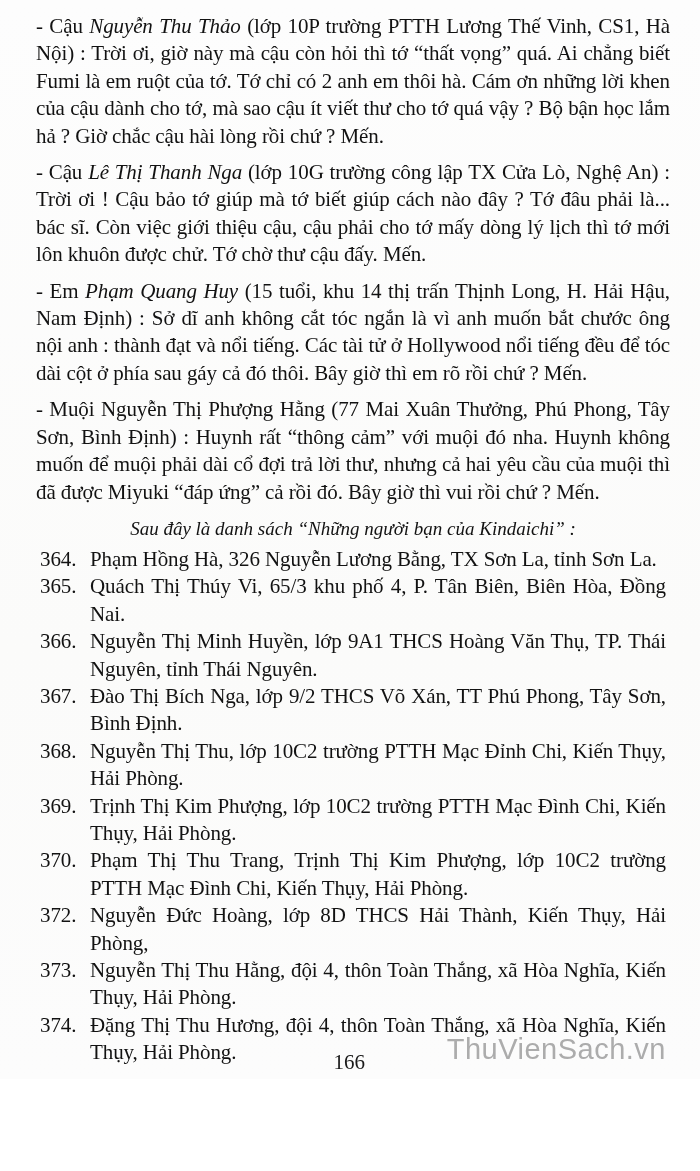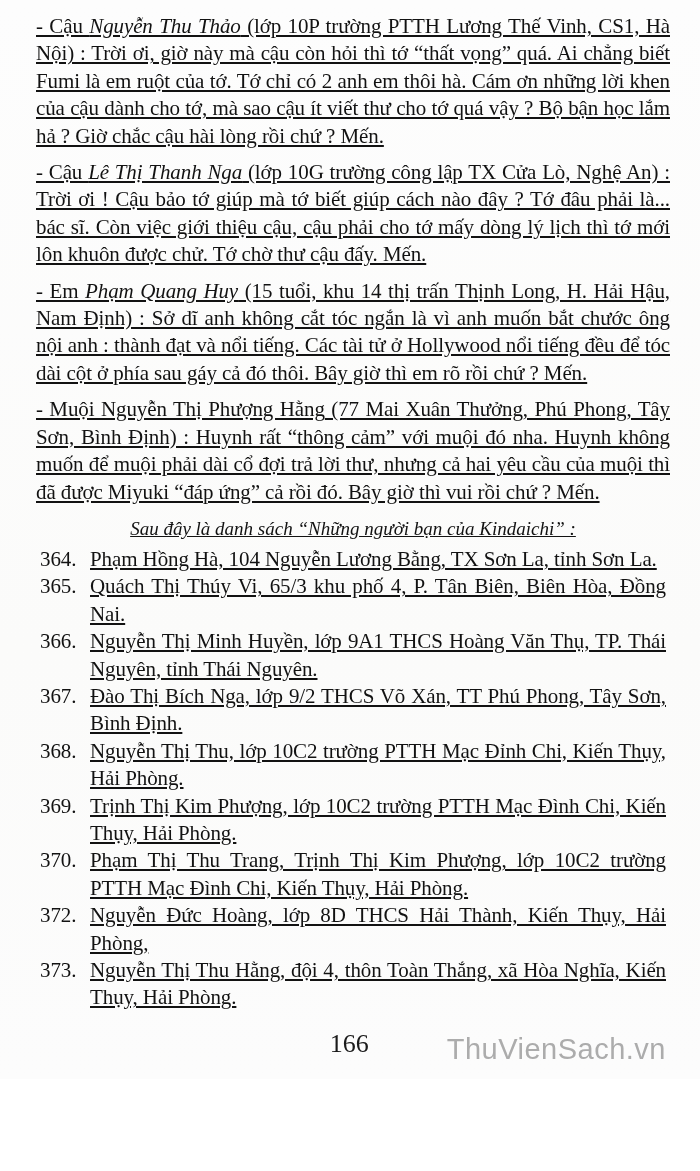--- a/index.html
+++ b/index.html
@@ -7,21 +7,20 @@
     width: 700px; height: 1171px;
     background: #ffffff;
     font-family: "Liberation Serif", serif;
   }
   .page {
     position: relative;
     width: 700px; height: 1079px;
     background: linear-gradient(180deg, #fdfdfd 0%, #fbfbfa 60%, #fcfcfc 100%);
     color: #121212;
     overflow: hidden;
-    text-decoration: underline;
   }
   .content {
     padding: 13px 30px 0 36px;
   }
   .para {
     margin: 0 0 9px 0;
     font-size: 21px;
     line-height: 27.4px;
     text-align: justify;
     letter-spacing: -0.1px;
@@ -42,24 +41,24 @@
     position: relative;
     padding-left: 50px;
     font-size: 21px;
     line-height: 27.4px;
     text-align: justify;
     letter-spacing: -0.1px;
   }
   .num { position: absolute; left: 0; top: 0; }
   .pagenum {
     position: absolute;
-    bottom: 20px;
+    bottom: 4px;
     left: 50%;
     transform: translateX(-52%);
-    font-size: 26px;
+    font-size: 21px;
     color: #1a1a1a;
   }
   .watermark {
     position: absolute;
     right: 34px;
     bottom: 13px;
     font-family: "Liberation Sans", sans-serif;
     font-size: 29px;
     color: #acacac;
     letter-spacing: 0.5px;
@@ -75,27 +74,28 @@
 
     <p class="para"><span>- Cậu </span><span class="letter-name">Lê Thị Thanh Nga</span><span> (lớp 10G trường công lập TX Cửa Lò, Nghệ An) : Trời ơi ! Cậu bảo tớ giúp mà tớ biết giúp cách nào đây ? Tớ đâu phải là... bác sĩ. Còn việc giới thiệu cậu, cậu phải cho tớ mấy dòng lý lịch thì tớ mới lôn khuôn được chử. Tớ chờ thư cậu đấy. Mến.</span></p>
 
     <p class="para"><span>- Em </span><span class="letter-name">Phạm Quang Huy</span><span> (15 tuổi, khu 14 thị trấn Thịnh Long, H. Hải Hậu, Nam Định) : Sở dĩ anh không cắt tóc ngắn là vì anh muốn bắt chước ông nội anh : thành đạt và nổi tiếng. Các tài tử ở Hollywood nổi tiếng đều để tóc dài cột ở phía sau gáy cả đó thôi. Bây giờ thì em rõ rồi chứ ? Mến.</span></p>
 
     <p class="para"><span>- Muội Nguyễn Thị Phượng Hằng</span><span class="letter-name"></span><span> (77 Mai Xuân Thưởng, Phú Phong, Tây Sơn, Bình Định) : Huynh rất “thông cảm” với muội đó nha. Huynh không muốn để muội phải dài cổ đợi trả lời thư, nhưng cả hai yêu cầu của muội thì đã được Miyuki “đáp ứng” cả rồi đó. Bây giờ thì vui rồi chứ ? Mến.</span></p>
 
     <p class="intro">Sau đây là danh sách “Những người bạn của Kindaichi” :</p>
 
     <ol class="friends">
-      <li><span class="num">364.</span><span>Phạm Hồng Hà, 104 Nguyễn Lương Bằng, TX Sơn La, tỉnh Sơn La.</span></li>
+      <li><span class="num">364.</span><span>Phạm Hồng Hà, 326 Nguyễn Lương Bằng, TX Sơn La, tỉnh Sơn La.</span></li>
       <li><span class="num">365.</span><span>Quách Thị Thúy Vi, 65/3 khu phố 4, P. Tân Biên, Biên Hòa, Đồng Nai.</span></li>
       <li><span class="num">366.</span><span>Nguyễn Thị Minh Huyền, lớp 9A1 THCS Hoàng Văn Thụ, TP. Thái Nguyên, tỉnh Thái Nguyên.</span></li>
       <li><span class="num">367.</span><span>Đào Thị Bích Nga, lớp 9/2 THCS Võ Xán, TT Phú Phong, Tây Sơn, Bình Định.</span></li>
       <li><span class="num">368.</span><span>Nguyễn Thị Thu, lớp 10C2 trường PTTH Mạc Đỉnh Chi, Kiến Thụy, Hải Phòng.</span></li>
       <li><span class="num">369.</span><span>Trịnh Thị Kim Phượng, lớp 10C2 trường PTTH Mạc Đình Chi, Kiến Thụy, Hải Phòng.</span></li>
       <li><span class="num">370.</span><span>Phạm Thị Thu Trang, Trịnh Thị Kim Phượng, lớp 10C2 trường PTTH Mạc Đình Chi, Kiến Thụy, Hải Phòng.</span></li>
       <li><span class="num">372.</span><span>Nguyễn Đức Hoàng, lớp 8D THCS Hải Thành, Kiến Thụy, Hải Phòng,</span></li>
       <li><span class="num">373.</span><span>Nguyễn Thị Thu Hằng, đội 4, thôn Toàn Thắng, xã Hòa Nghĩa, Kiến Thụy, Hải Phòng.</span></li>
+      <li><span class="num">374.</span><span>Đặng Thị Thu Hương, đội 4, thôn Toàn Thắng, xã Hòa Nghĩa, Kiến Thụy, Hải Phòng.</span></li>
     </ol>
   </div>
 
   <span class="pagenum">166</span>
   <span class="watermark">ThuVienSach.vn</span>
 </div>
 
 </body></html>

